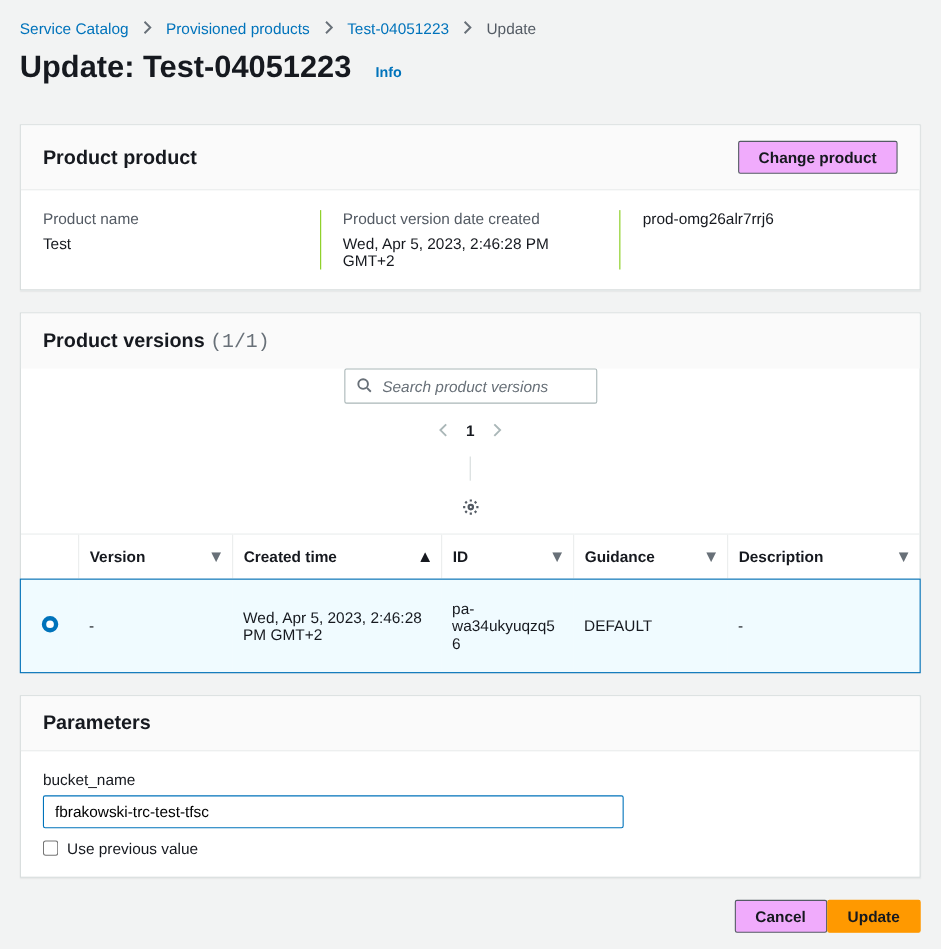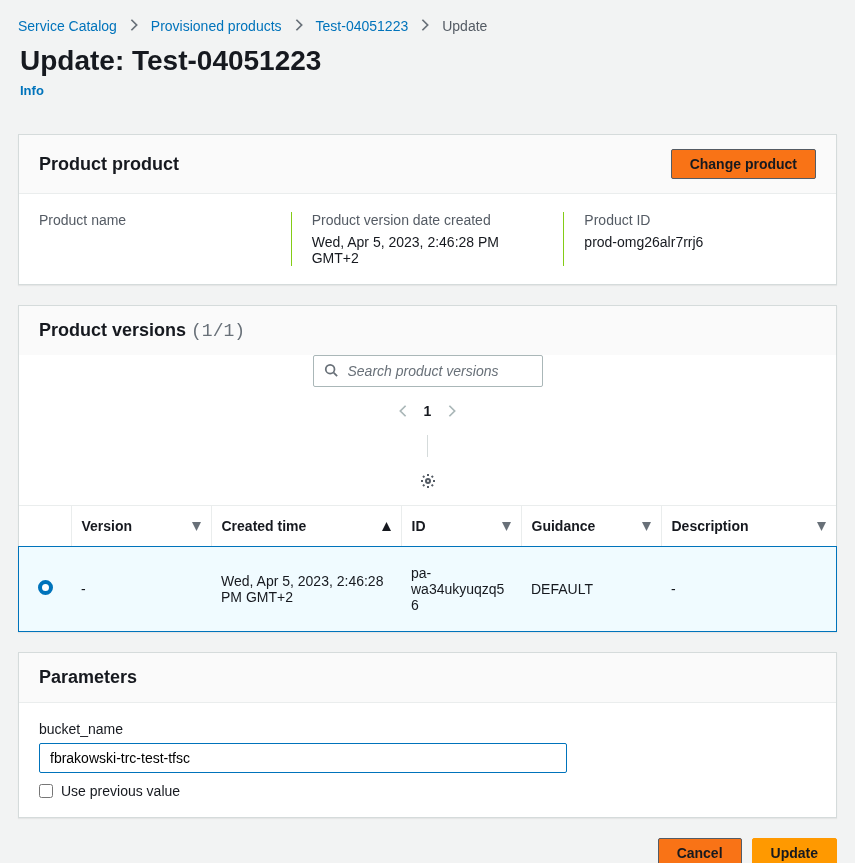--- a/index.html
+++ b/index.html
@@ -13,23 +13,23 @@
     width: 855px;
   }
   a { color: #0073bb; text-decoration: none; cursor: pointer; }
 
   
   .breadcrumb { display: flex; align-items: flex-start; gap: 10px; color: #545b64; font-size: 14px; }
   .breadcrumb .sep { color: #687078; }
   .breadcrumb .current { color: #545b64; }
 
   
-  .page-title-row { display: flex; align-items: baseline; gap: 6px; margin-top: 10px; margin-bottom: 36px; flex-direction: column; }
+  .page-title-row { display: flex; align-items: baseline; gap: 6px; margin-top: 10px; margin-bottom: 36px; }
   .page-title { font-size: 28px; font-weight: 700; }
-  .info-link { color: #0073bb; font-size: 13px; font-weight: 700; margin-left: 2px; }
+  .info-link { color: #0073bb; font-size: 13px; font-weight: 700; margin-left: 16px; }
 
   
   .panel {
     background: #fff;
     border: 1px solid #d5dbdb;
     box-shadow: 0 1px 1px rgba(0,0,0,0.05);
     margin-bottom: 20px;
   }
   .panel-header {
     display: flex;
@@ -55,21 +55,21 @@
   .btn {
     display: inline-flex;
     align-items: center;
     justify-content: center;
     padding: 6px 18px;
     font-size: 14px;
     font-weight: 700;
     border-radius: 2px;
     cursor: pointer;
     border: 1px solid #545b64;
-    background: #f97316;
+    background: #f0abfc;
     color: #16191f;
   }
   .btn-primary {
     background: #ff9900;
     border-color: #ff9900;
     color: #16191f;
   }
 
   
   .versions-toolbar {
@@ -150,21 +150,21 @@
     padding: 6px 10px;
     font-size: 14px;
     border: 1px solid #0073bb;
     border-radius: 2px;
     outline: none;
   }
   .checkbox-row { display: flex; align-items: center; gap: 8px; margin-top: 10px; font-size: 14px; }
   .checkbox-row input[type="checkbox"] { width: 14px; height: 14px; margin: 0; }
 
   
-  .footer-actions { display: flex; justify-content: flex-end; gap: 10px; margin-top: 20px; }
+  .footer-actions { display: flex; justify-content: flex-end; margin-top: 20px; }
 
   
   svg.icon { width: 14px; height: 14px; stroke: currentColor; fill: none; stroke-width: 2; }
   svg.icon.fill { fill: currentColor; stroke: none; }
 </style>
 </head>
 <body>
 
 <nav class="breadcrumb">
   <a>Service Catalog</a>
@@ -195,27 +195,27 @@
 
 <section class="panel">
   <div class="panel-header">
     <span class="panel-title">Product product</span>
     <button class="btn">Change product</button>
   </div>
   <div class="panel-body">
     <div class="kv-grid">
       <div class="kv-cell">
         <div class="kv-label">Product name</div>
+        <div class="kv-value">Test</div>
       </div>
       <div class="kv-cell">
         <div class="kv-label">Product version date created</div>
         <div class="kv-value">Wed, Apr 5, 2023, 2:46:28 PM GMT+2</div>
       </div>
       <div class="kv-cell">
-        <div class="kv-label">Product ID</div>
         <div class="kv-value">prod-omg26alr7rrj6</div>
       </div>
     </div>
   </div>
 </section>
 
 <section class="panel">
   <div class="panel-header" style="border-bottom:none;">
     <span class="panel-title">
       <span>Product versions</span>

